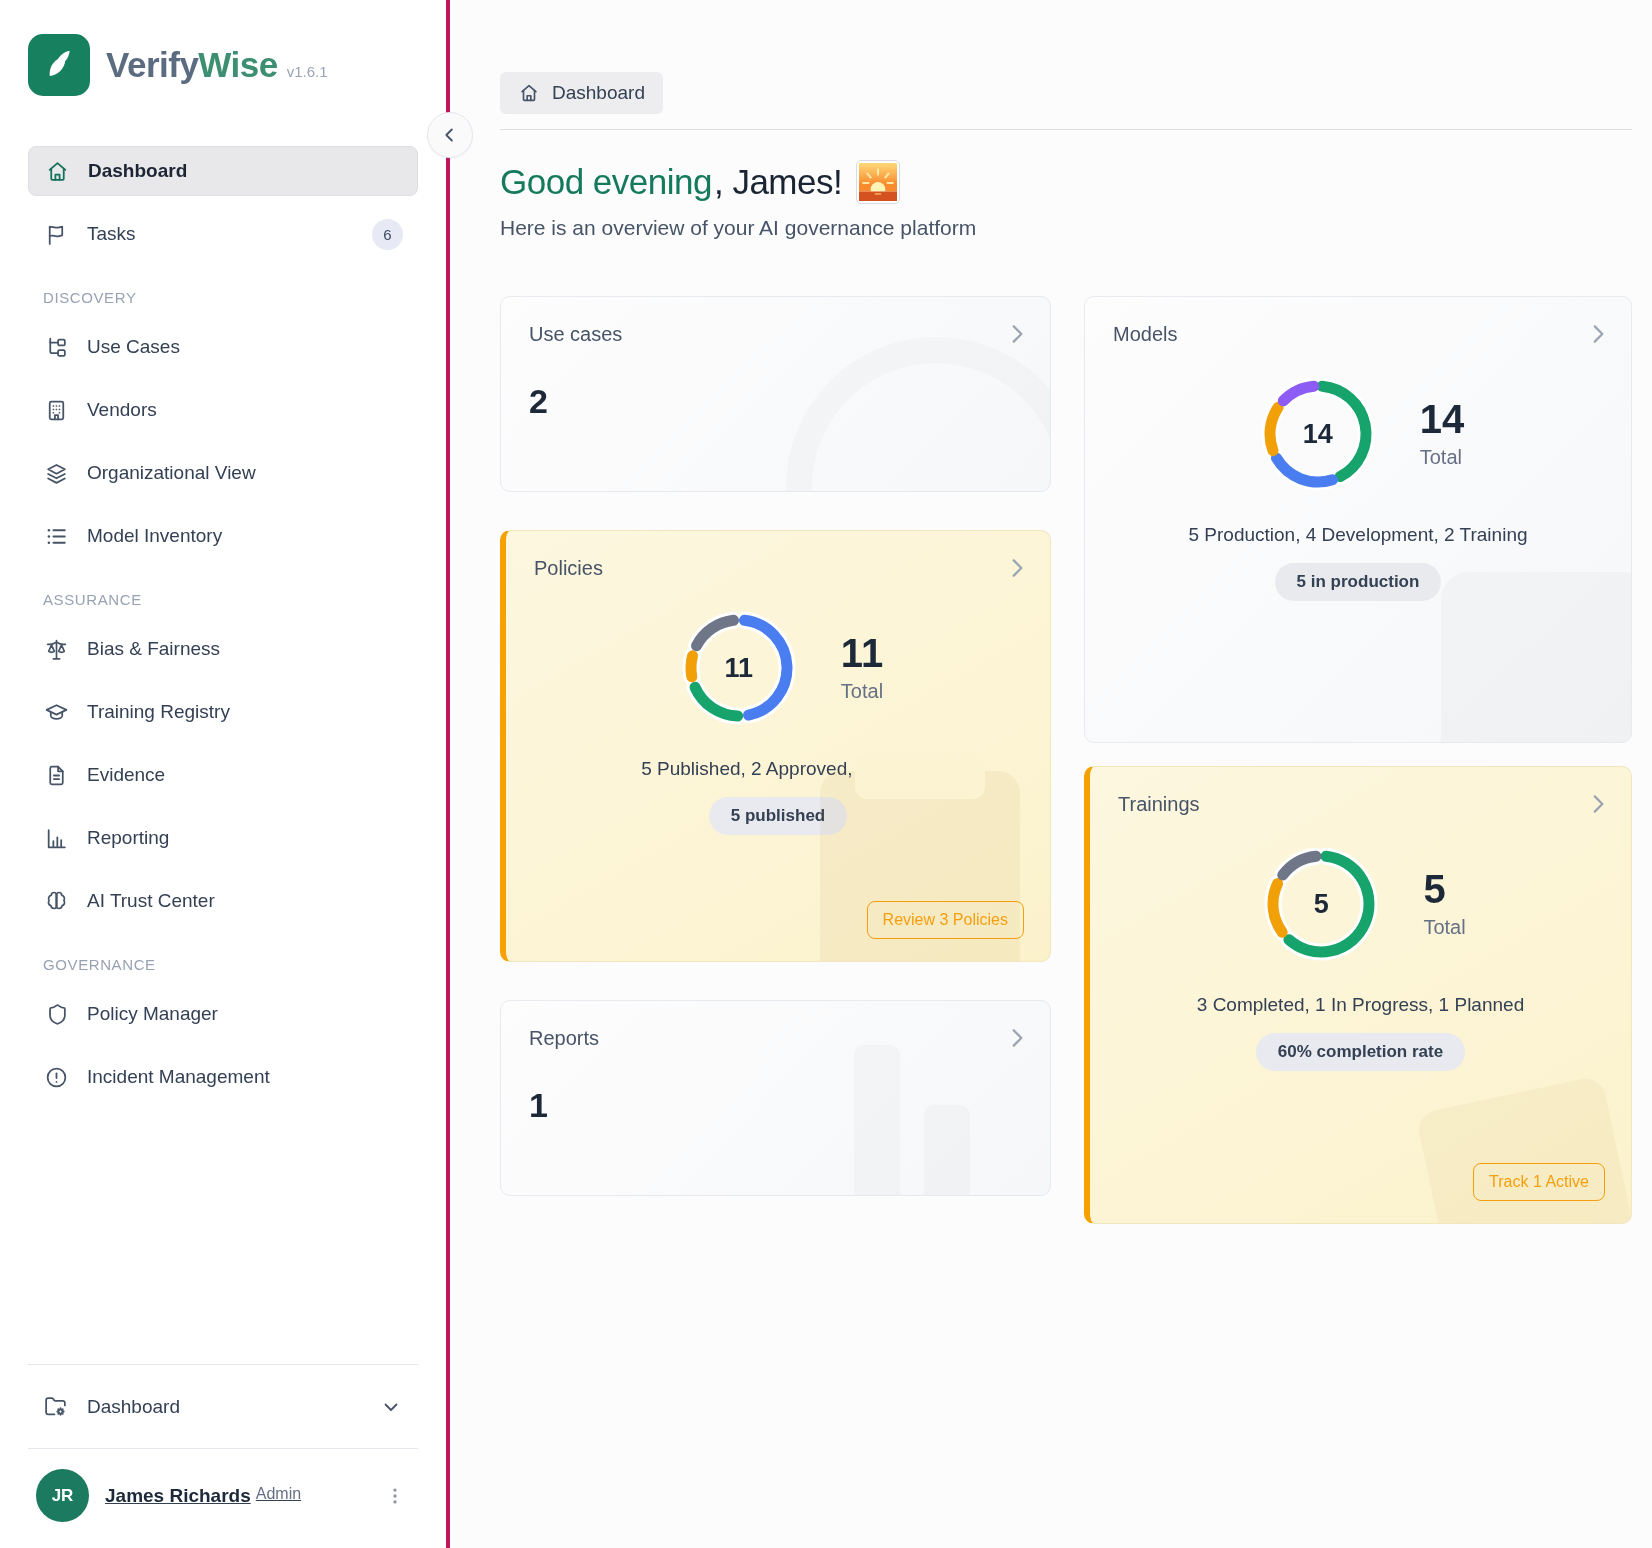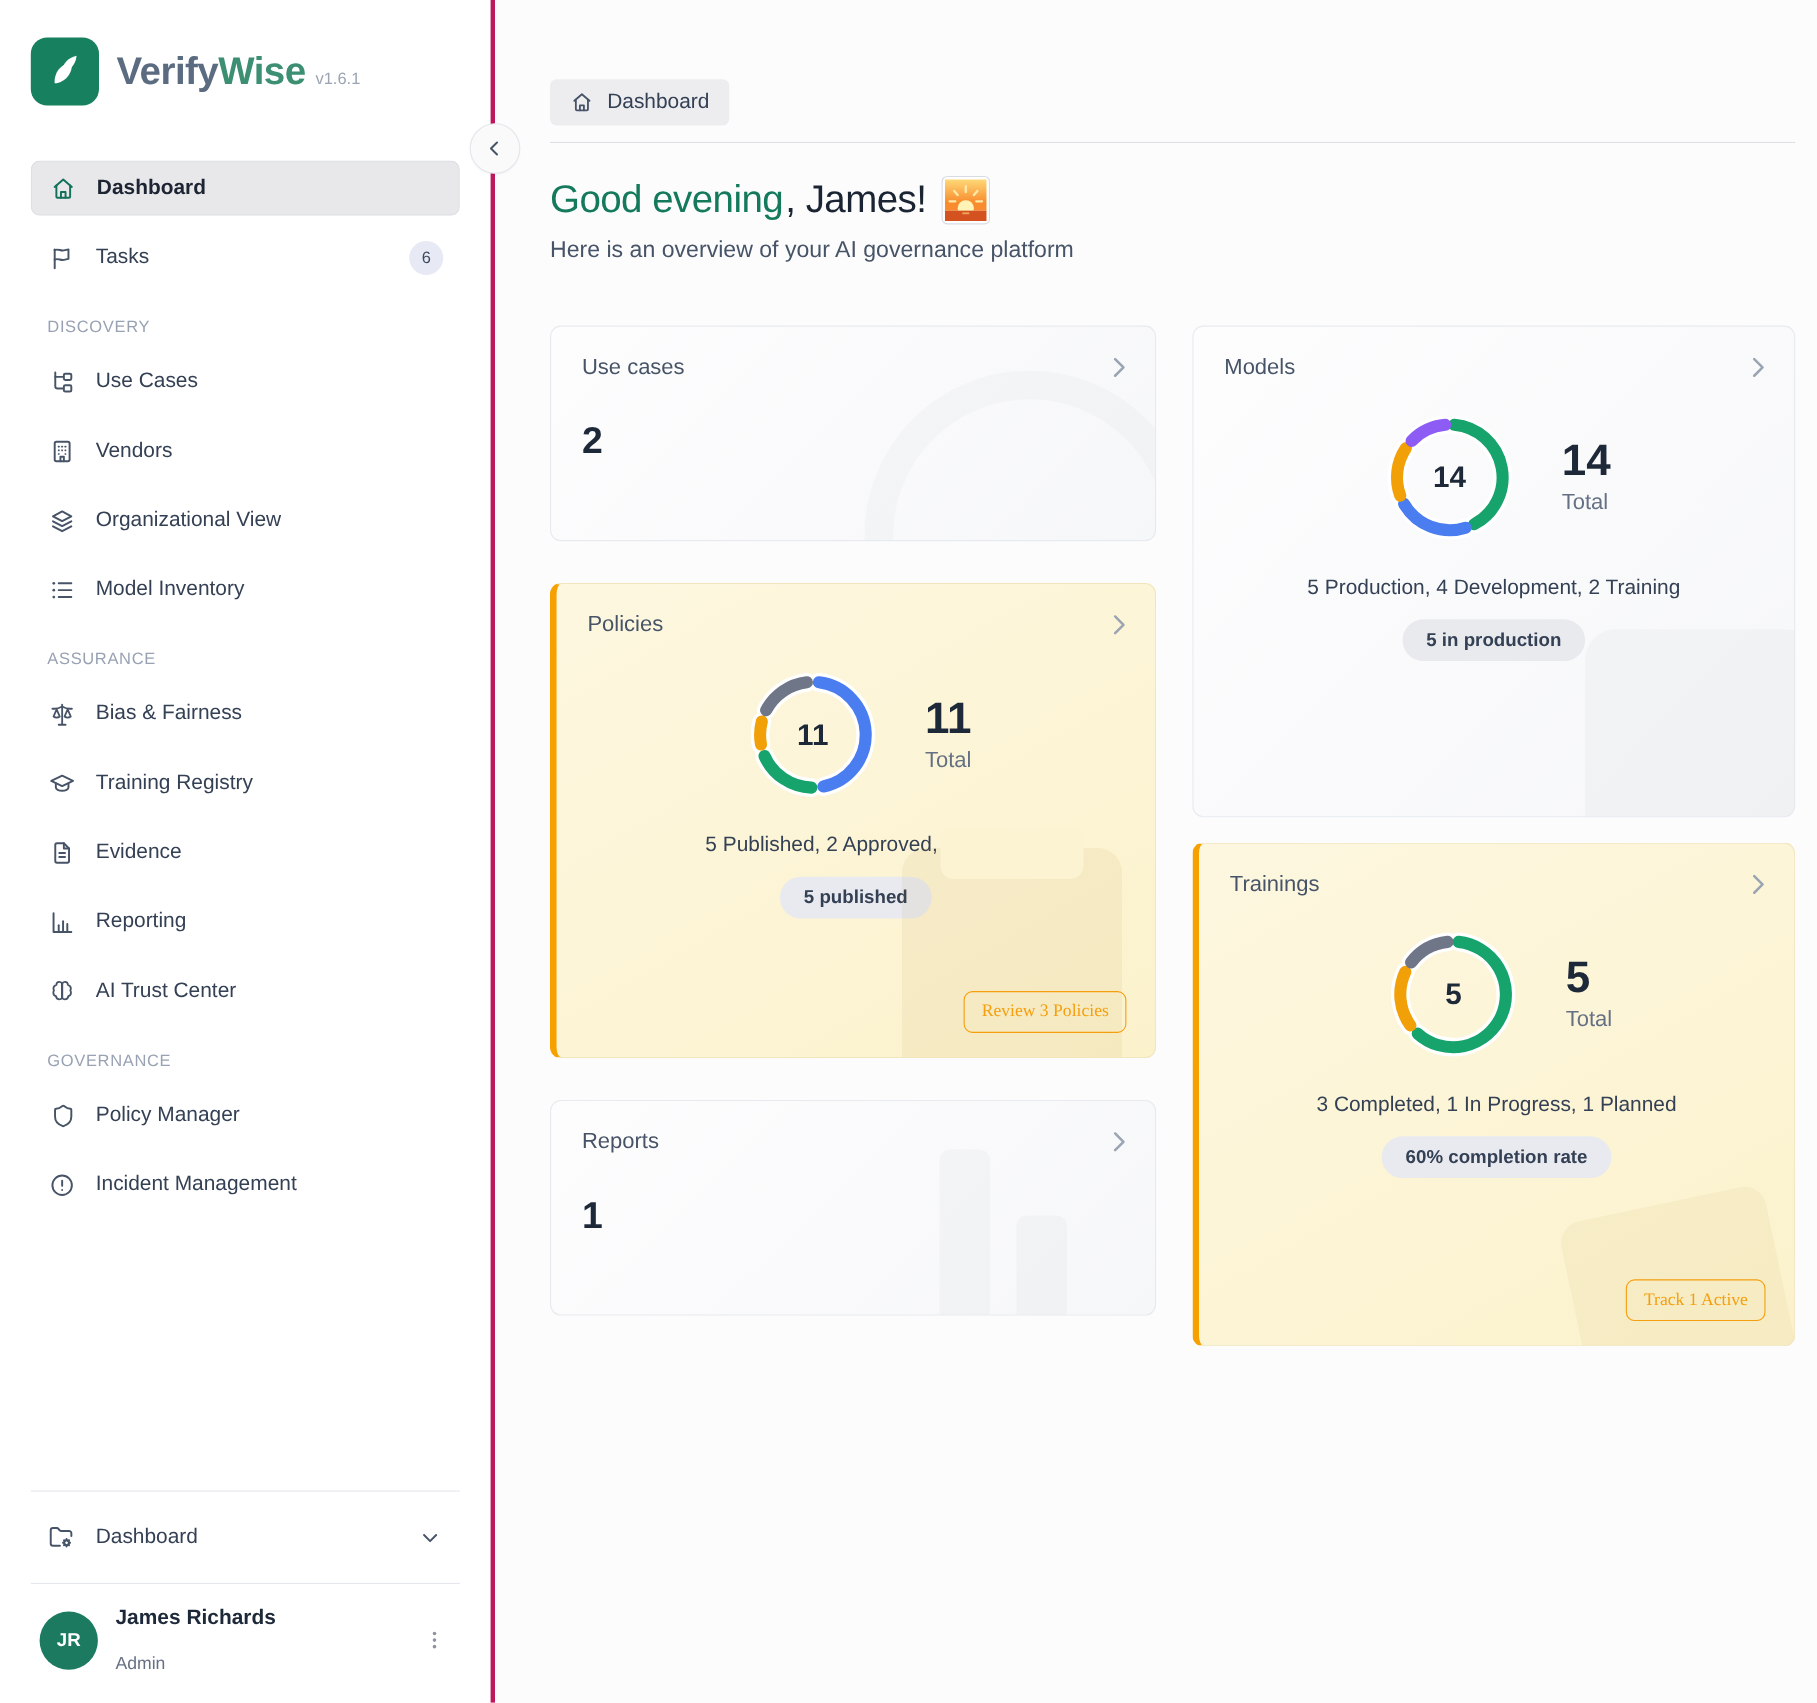--- a/index.html
+++ b/index.html
@@ -28,21 +28,21 @@
     color:#3e4a61; font-size:15px; display:flex; align-items:center; justify-content:center; }
   .section-title { font-size:15px; color:#98a2b3; letter-spacing:0.6px; margin:30px 0 16px; padding-left:15px; }
 
   .sb-bottom { margin-top:auto; }
   .sb-mgmt { border-top:1px solid #e4e7ec; height:84px; display:flex; align-items:center; gap:18px; padding:0 15px; font-size:19px; color:#344054; cursor:pointer; }
   .sb-mgmt .ic { width:26px; height:26px; color:#475467; }
   .sb-mgmt .chev { margin-left:auto; color:#475467; }
   .sb-user { border-top:1px solid #e4e7ec; padding:20px 8px 26px; display:flex; align-items:center; gap:16px; }
   .avatar { width:53px; height:53px; border-radius:50%; background:#1b7a5f; color:#fff;
     font-size:17px; font-weight:700; display:flex; align-items:center; justify-content:center; flex-shrink:0; }
-  .user-meta { display:flex; flex-direction:column; gap:22px; }
+  .user-meta { display:flex; flex-direction:row; gap:5px;text-decoration:underline; }
   .user-name { font-size:19px; font-weight:700; color:#1d2939; }
   .user-role { font-size:16px; color:#667085; }
   .dots { margin-left:auto; color:#8d95a3; padding:4px; cursor:pointer; }
 
   .collapse-btn { position:absolute; left:427px; top:112px; width:46px; height:46px; border-radius:50%;
     background:#fafafb; border:1px solid #e4e7ec; display:flex; align-items:center; justify-content:center;
     color:#475467; z-index:6; cursor:pointer; box-shadow:0 1px 2px rgba(16,24,40,0.04); }
 
   
   .main { flex:1; padding:72px 21px 0 50px; position:relative; }
@@ -80,21 +80,21 @@
     font-size:27px; font-weight:700; color:#1d2939; }
   .total-stack { display:flex; flex-direction:column; }
   .total-num { font-size:40px; font-weight:700; color:#1d2939; line-height:1; }
   .total-lbl { font-size:20px; color:#667085; margin-top:7px; }
   .breakdown { text-align:center; font-size:19px; color:#344054; margin-top:24px; }
   .pill-row { display:flex; justify-content:center; margin-top:17px; }
   .pill { background:#e9eaee; border-radius:999px; padding:9px 22px; font-size:17px; font-weight:700; color:#344054; }
   .yellow .pill { background:#e9eaef; }
   .card-btn { position:absolute; right:26px; bottom:22px; background:transparent; border:1.6px solid #f59f0e;
     color:#f59f0e; font-size:16px; font-weight:500; border-radius:8px; padding:9px 15px;
-    font-family:Liberation Serif, serif; cursor:pointer; }
+    font-family:Liberation Sans, sans-serif; cursor:pointer; }
 
   
   .ghost { position:absolute; pointer-events:none; }
   .ghost-circle { right:-36px; top:40px; width:300px; height:300px; border:26px solid rgba(120,130,150,0.045); border-radius:50%; }
   .ghost-rect { right:-20px; bottom:-30px; width:210px; height:200px; border-radius:28px; background:rgba(120,130,150,0.05); }
   .ghost-clip { right:30px; bottom:-60px; width:200px; height:250px; border-radius:22px; background:rgba(176,132,26,0.07); }
   .ghost-clip:before { content:""; position:absolute; left:35px; top:-18px; width:130px; height:46px; border-radius:12px; background:#fbf3d2; }
   .ghost-bars { right:150px; bottom:-20px; width:46px; height:170px; background:rgba(120,130,150,0.05); border-radius:10px; }
   .ghost-bars:before { content:""; position:absolute; left:70px; top:60px; width:46px; height:110px; background:rgba(120,130,150,0.05); border-radius:10px; }
   .ghost-cap { right:10px; bottom:-40px; width:190px; height:170px; background:rgba(176,132,26,0.06); border-radius:20px; transform:rotate(-12deg); }

